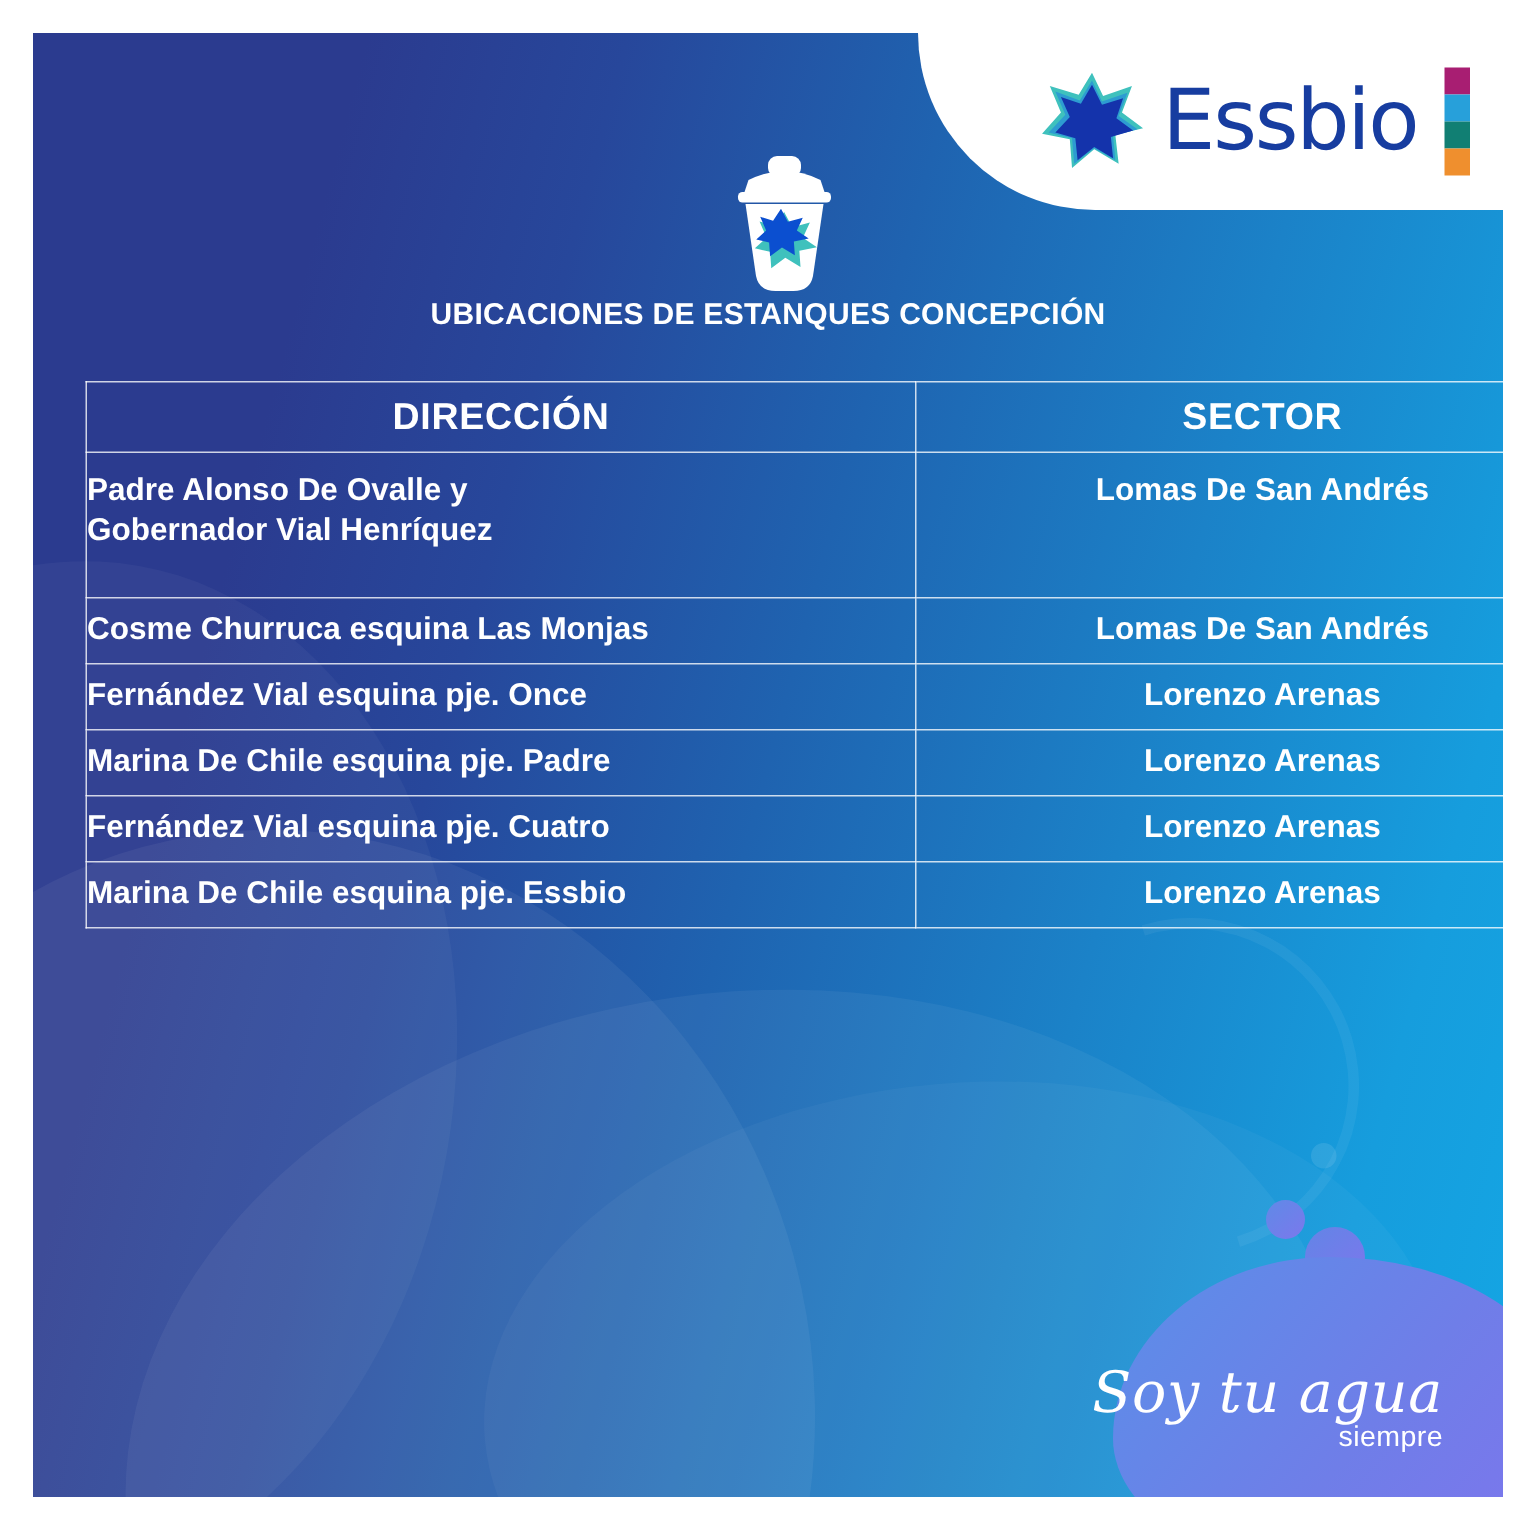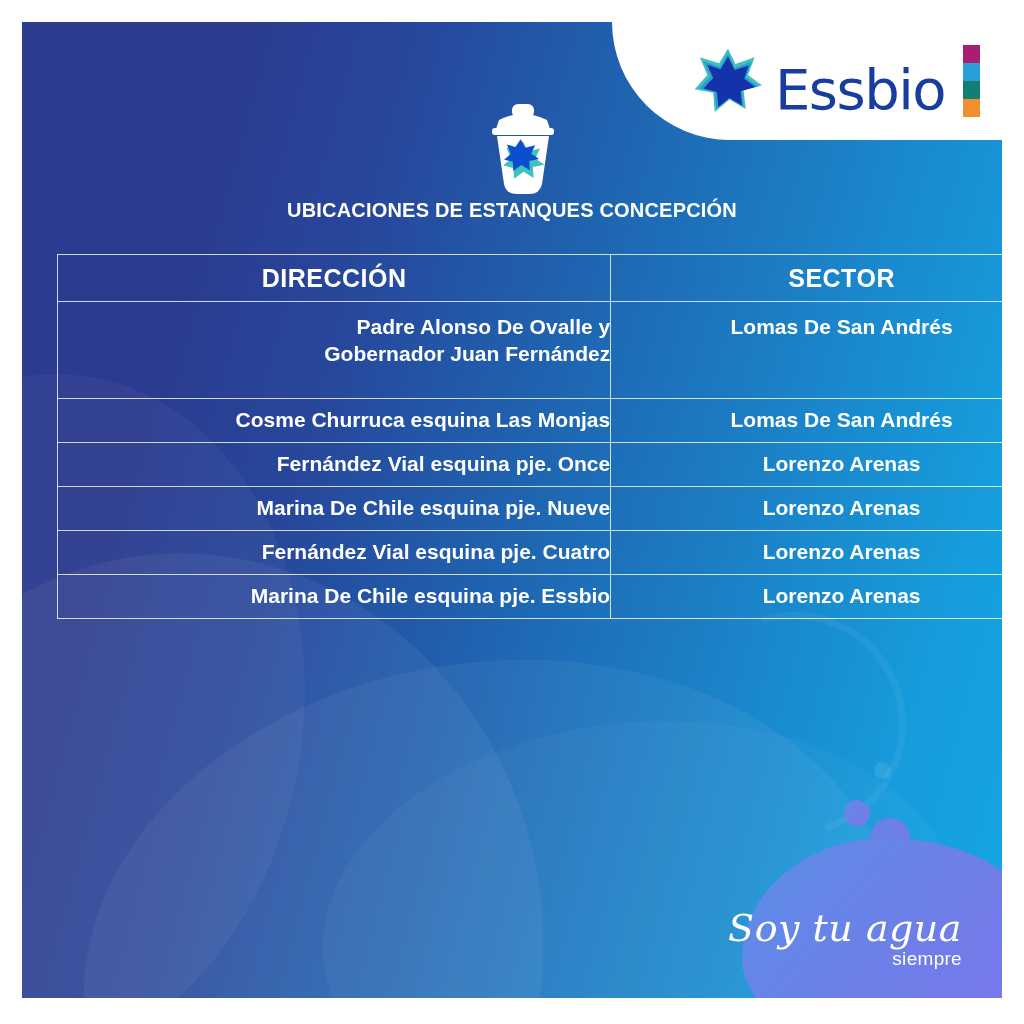--- a/index.html
+++ b/index.html
@@ -163,21 +163,21 @@
     border-bottom-left-radius: 120px;
     z-index: 8;
     display: flex;
     align-items: center;
     justify-content: flex-end;
     padding-right: 22px;
     box-sizing: border-box;
   }
   .brand {
     display: flex;
-    align-items: flex-end;
+    align-items: center;
     gap: 10px;
   }
   .brand-star { width: 74px; height: 74px; display: block; }
   .brand-word {
     font-family: "DejaVu Sans", sans-serif;
     font-size: 56px;
     font-weight: 400;
     color: #173da0;
     letter-spacing: -1.5px;
     line-height: 1;
@@ -246,21 +246,21 @@
     letter-spacing: 0.5px;
     vertical-align: middle;
   }
   table.loc-table td {
     font-size: 21px;
     font-weight: bold;
     vertical-align: middle;
     line-height: 1.28;
   }
   td.dir-cell {
-    text-align: right;
+    text-align: left;
     padding: 6px 10px 6px 12px;
   }
   td.sec-cell {
     text-align: center;
     padding: 6px 10px 6px 47px;
   }
   tr.row-tall td { height: 84px; vertical-align: top; padding-top: 12px; }
   tr.row-std  td { height: 43px; margin-left: 36px; }
 </style>
 </head>
@@ -317,34 +317,34 @@
         <thead>
           <tr>
             <th>DIRECCIÓN</th>
             <th>SECTOR</th>
           </tr>
         </thead>
         <tbody>
           <tr class="row-tall">
             <td class="dir-cell">
               <span>Padre Alonso De Ovalle y</span><br>
-              <span>Gobernador Juan Fernández</span>
+              <span>Gobernador Vial Henríquez</span>
             </td>
             <td class="sec-cell">Lomas De San Andrés</td>
           </tr>
           <tr class="row-std">
             <td class="dir-cell">Cosme Churruca esquina Las Monjas</td>
             <td class="sec-cell">Lomas De San Andrés</td>
           </tr>
           <tr class="row-std">
             <td class="dir-cell">Fernández Vial esquina pje. Once</td>
             <td class="sec-cell">Lorenzo Arenas</td>
           </tr>
           <tr class="row-std">
-            <td class="dir-cell">Marina De Chile esquina pje. Nueve</td>
+            <td class="dir-cell">Marina De Chile esquina pje. Padre</td>
             <td class="sec-cell">Lorenzo Arenas</td>
           </tr>
           <tr class="row-std">
             <td class="dir-cell">Fernández Vial esquina pje. Cuatro</td>
             <td class="sec-cell">Lorenzo Arenas</td>
           </tr>
           <tr class="row-std">
             <td class="dir-cell">Marina De Chile esquina pje. Essbio</td>
             <td class="sec-cell">Lorenzo Arenas</td>
           </tr>

